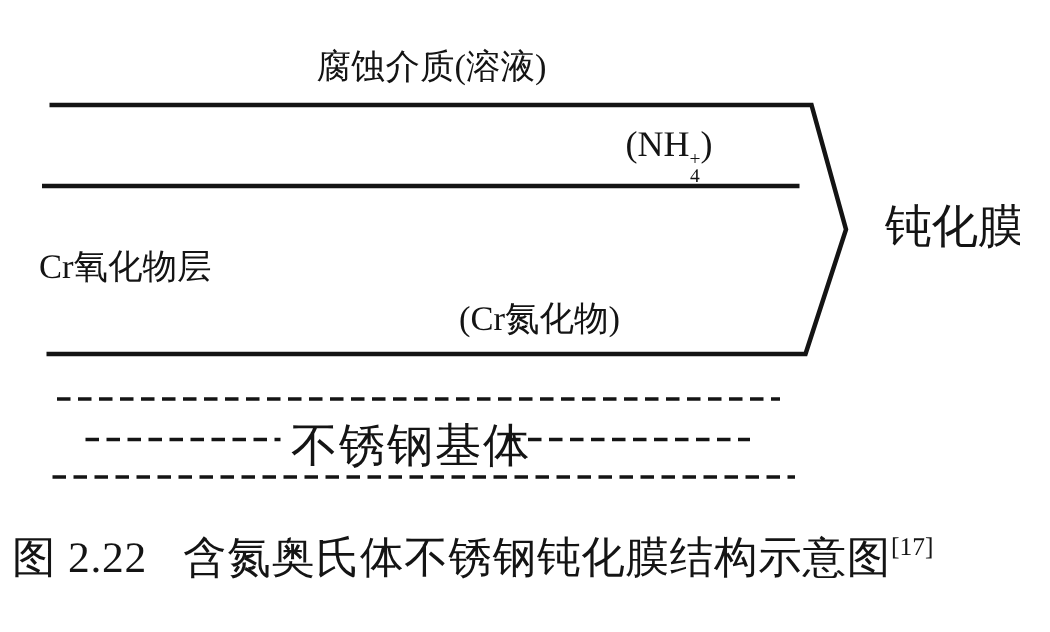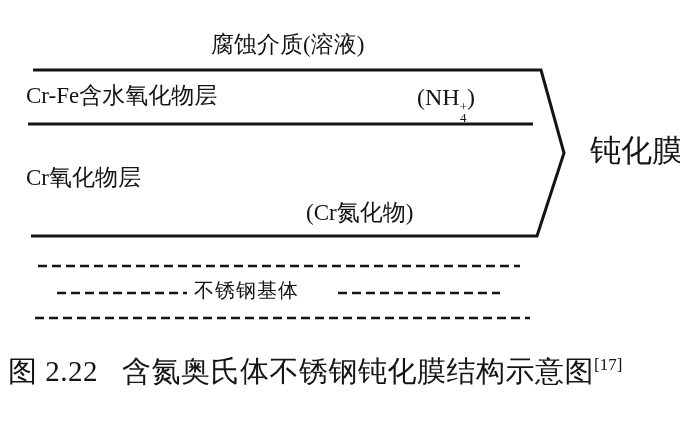--- a/index.html
+++ b/index.html
@@ -26,21 +26,21 @@
     white-space: nowrap;
     line-height: 1.15;
   }
   .medium-label   { left: 211px; top: 32px;  font-size: 23px; }
   .layer1-label   { left: 26px;  top: 83px;  font-size: 23px; }
   .nh3-label      { left: 302px; top: 84px;  font-size: 24px; }
   .nh4-label      { left: 417px; top: 84px;  font-size: 24px; }
   .layer2-label   { left: 26px;  top: 165px; font-size: 23px; }
   .nitride-label  { left: 306px; top: 200px; font-size: 23px; }
   .brace-label    { left: 590px; top: 133px; font-size: 31px; }
-  .substrate-label{ left: 194px; top: 279px; font-size: 20px; letter-spacing: 1px; }
+  .substrate-label{ left: 194px; top: 279px; font-size: 31px; letter-spacing: 1px; }
 
   
   .chem-sub {
     font-size: 14px;
     vertical-align: -5px;
   }
   .chem-stack {
     display: inline-flex;
     flex-direction: column;
     align-items: center;
@@ -78,21 +78,20 @@
 
     <path d="M28 124 H533" fill="none" stroke="#141414" stroke-width="3"></path>
 
     <path d="M38 266 H520" fill="none" stroke="#141414" stroke-width="2.4" stroke-dasharray="9 5"></path>
     <path d="M57 293 H187 M338 293 H500" fill="none" stroke="#141414" stroke-width="2.4" stroke-dasharray="9 5"></path>
     <path d="M35 318 H530" fill="none" stroke="#141414" stroke-width="2.4" stroke-dasharray="9 5"></path>
   </svg>
 
   <div class="txt medium-label">腐蚀介质(溶液)</div>
 
-  <div class="txt layer1-label">Cr-Fe含水氧化物层</div>
 
 
   <div class="txt nh4-label"><span>(NH</span><span class="chem-stack">
         <span>+</span>
         <span>4</span>
       </span><span>)</span></div>
 
   <div class="txt nitride-label">(Cr氮化物)</div>
 
   <div class="txt layer2-label">Cr氧化物层</div>

